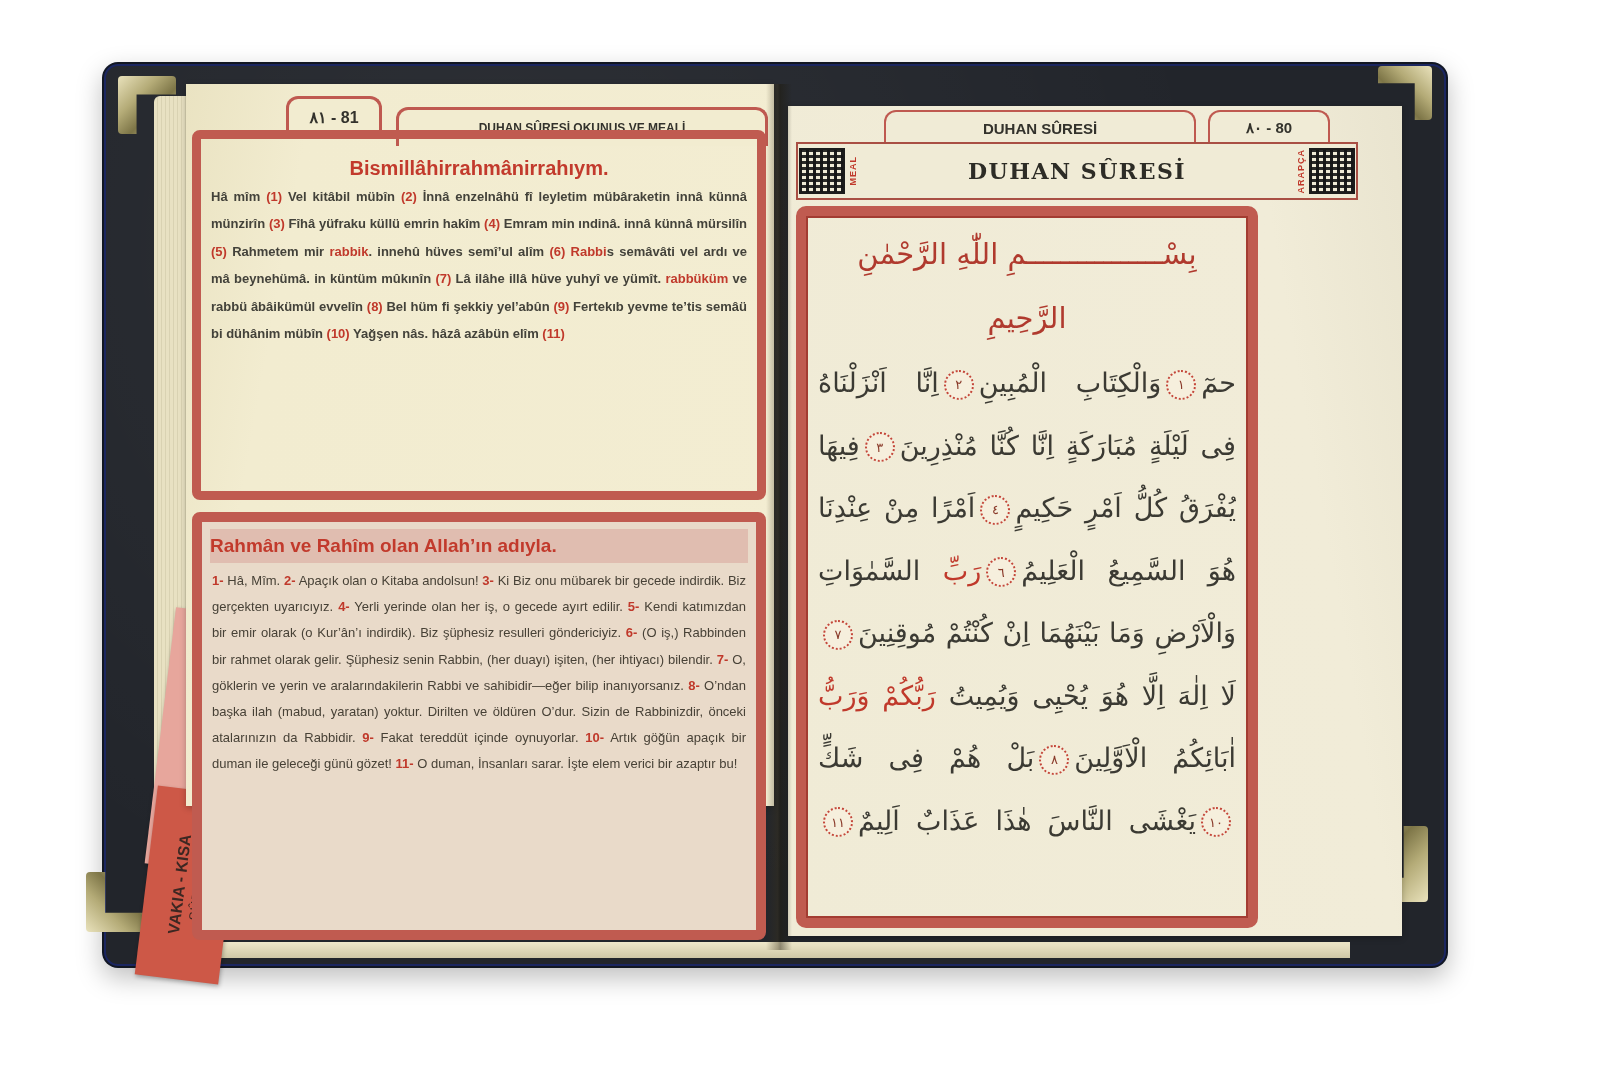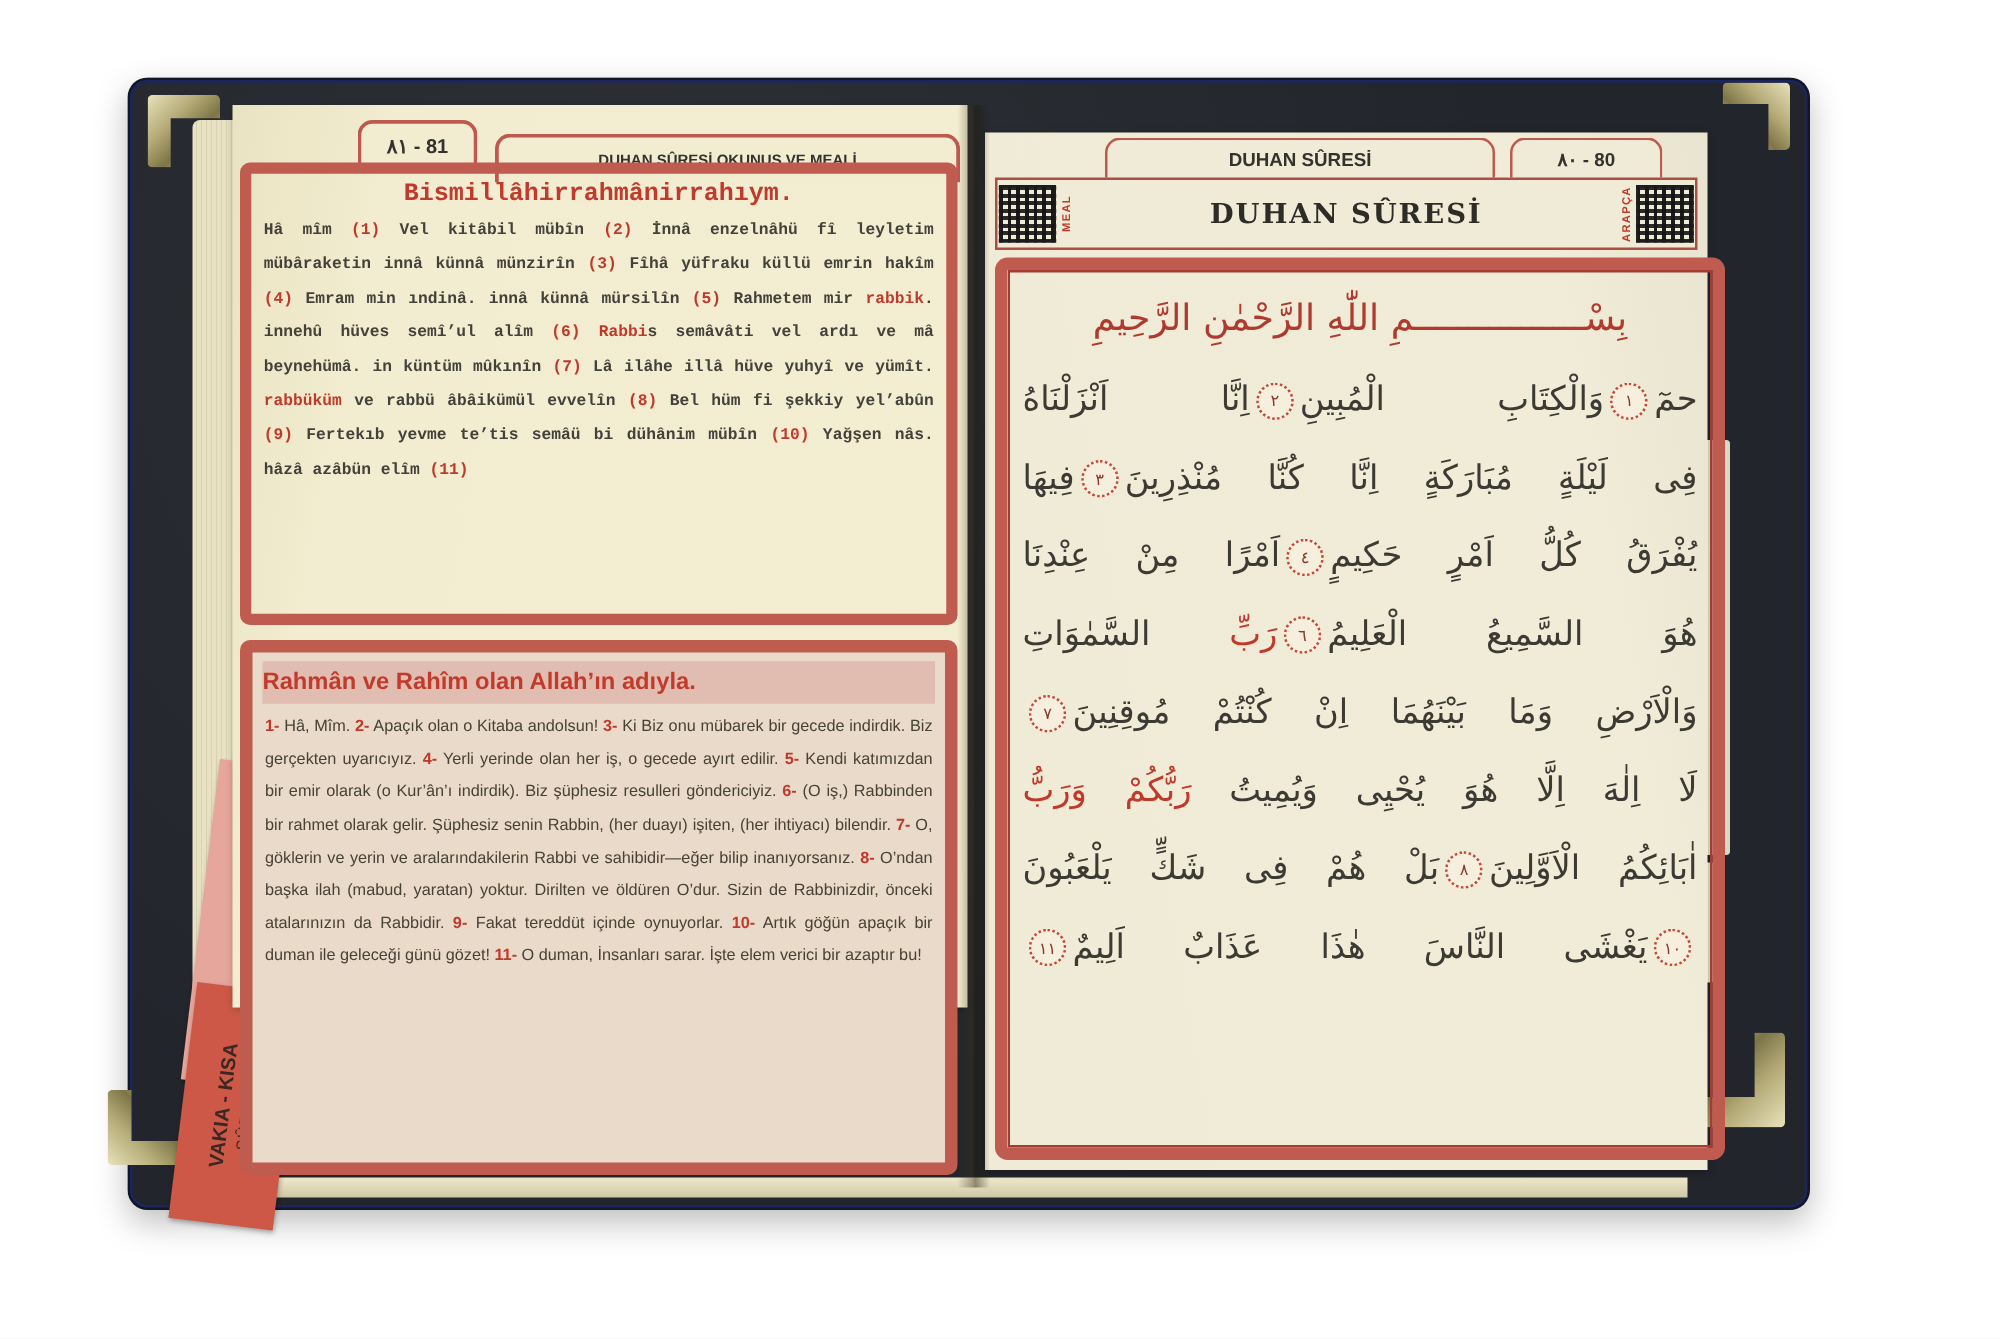--- a/index.html
+++ b/index.html
@@ -30,32 +30,32 @@
     background:linear-gradient(180deg,#efe8ca,#cfc7a6);}
   .side-marker-1{position:absolute;left:1356px;top:352px;width:28px;height:332px;
     background:linear-gradient(90deg,#efe9d6,#ddd6c0);border-radius:0 3px 3px 0;}
   .side-marker-2{position:absolute;left:1350px;top:690px;width:22px;height:96px;
     background:#e6e0cc;border-radius:0 3px 3px 0;}
 
   .page{position:absolute;box-shadow:0 2px 6px rgba(0,0,0,.25);}
   .page-left{left:186px;top:84px;width:588px;height:722px;
     background:linear-gradient(100deg,#eae3c2 0%,#f2ecd0 18%,#f3edd2 100%);}
   .page-right{left:788px;top:106px;width:578px;height:830px;
-    background:linear-gradient(260deg,#e9e4cf 0%,#f1ecd8 20%,#f0ebd6 100%);}
+    background:linear-gradient(260deg,#e9e4cf 0%,#f1ecd8 20%,#f0ebd6 100%);padding-left:36px;}
   .gutter{position:absolute;left:766px;top:84px;width:26px;height:866px;
     background:linear-gradient(90deg,rgba(60,50,25,0) 0%,rgba(60,50,25,.38) 45%,rgba(30,25,10,.45) 55%,rgba(60,50,25,0) 100%);}
 
   
   .tab{position:absolute;border:3px solid #bf5950;border-bottom:none;
     border-radius:12px 12px 0 0;background:inherit;display:flex;align-items:center;justify-content:center;
     color:#33322c;font-weight:bold;background:#f2ecd0;}
   .lp-tab-pageno{left:100px;top:12px;width:90px;height:36px;font-size:16px;}
   .lp-tab-header{left:210px;top:23px;width:366px;height:36px;font-size:12px;}
   .lp-frame{position:absolute;left:6px;top:46px;width:574px;height:370px;
-    border:9px solid #c05b50;border-radius:8px;box-sizing:border-box;padding:3px 10px 0 10px;font-family:Liberation Mono, monospace;}
+    border:9px solid #c05b50;border-radius:8px;box-sizing:border-box;padding:16px 10px 0 10px;}
   .lp-bismillah{color:#c23a2c;font-weight:bold;font-size:20px;text-align:center;margin:2px 0 3px 0;}
   .lp-translit{font-size:13px;font-weight:bold;color:#43423a;line-height:27.4px;text-align:justify;}
   .lp-transbox{position:absolute;left:6px;top:428px;width:574px;height:428px;
     border:10px solid #c05b50;border-radius:8px;box-sizing:border-box;background:#e9dac9;}
   .lp-transhead{margin:7px 8px 5px 8px;background:#e0bdb0;color:#c23a2c;font-weight:bold;
     font-size:19px;text-align:left;padding:6px 0;}
   .lp-translation{padding:0 10px;font-size:13px;color:#474136;line-height:26.2px;text-align:justify;}
 
   .seg-n{}
   .seg-v{color:#c0392b;font-weight:bold;}
@@ -68,21 +68,21 @@
     border:2px solid #a94f44;background:#f0ebd6;display:flex;align-items:center;}
   .qr{width:46px;height:46px;margin:0 1px;flex:0 0 auto;
     background:
       repeating-linear-gradient(0deg,rgba(20,20,20,.9) 0 3px,transparent 3px 6px),
       repeating-linear-gradient(90deg,#1c1c1c 0 3px,#f0ebd6 3px 7px);
     box-shadow:inset 0 0 0 2px #1c1c1c;}
   .qr-label{writing-mode:vertical-rl;transform:rotate(180deg);color:#c0392b;
     font-size:9px;font-weight:bold;letter-spacing:1px;flex:0 0 auto;margin:0 2px;}
   .rp-title{flex:1;text-align:center;font-family:"DejaVu Serif",serif;font-weight:bold;
     font-size:22px;letter-spacing:1.5px;color:#2d2c26;}
-  .rp-frame{position:absolute;left:8px;top:100px;width:584px;height:722px;box-sizing:border-box;
+  .rp-frame{position:absolute;left:8px;top:100px;width:462px;height:722px;box-sizing:border-box;
     border:10px solid #c05b50;border-radius:10px;box-shadow:inset 0 0 0 2px #a33c32;
     padding:6px 12px 0 12px;}
   .rp-bismillah{direction:rtl;text-align:center;color:#b03a2e;font-size:29px;line-height:64px;
     font-family:"DejaVu Sans",sans-serif;border-bottom:0;margin-bottom:2px;}
   .ar-line{direction:rtl;font-family:Liberation Sans, sans-serif;font-size:27px;color:#3b3a33;
     height:62.5px;line-height:62.5px;text-align:justify;text-align-last:justify;
     -moz-text-align-last:justify;overflow:hidden;}
   .seg-m{display:inline-flex;align-items:center;justify-content:center;width:30px;height:30px;
     border:2px dotted #c4473a;border-radius:50%;background:#f6efdd;color:#8a3a2a;
     font-size:13px;line-height:1;vertical-align:middle;margin:0 5px;box-sizing:border-box;}

